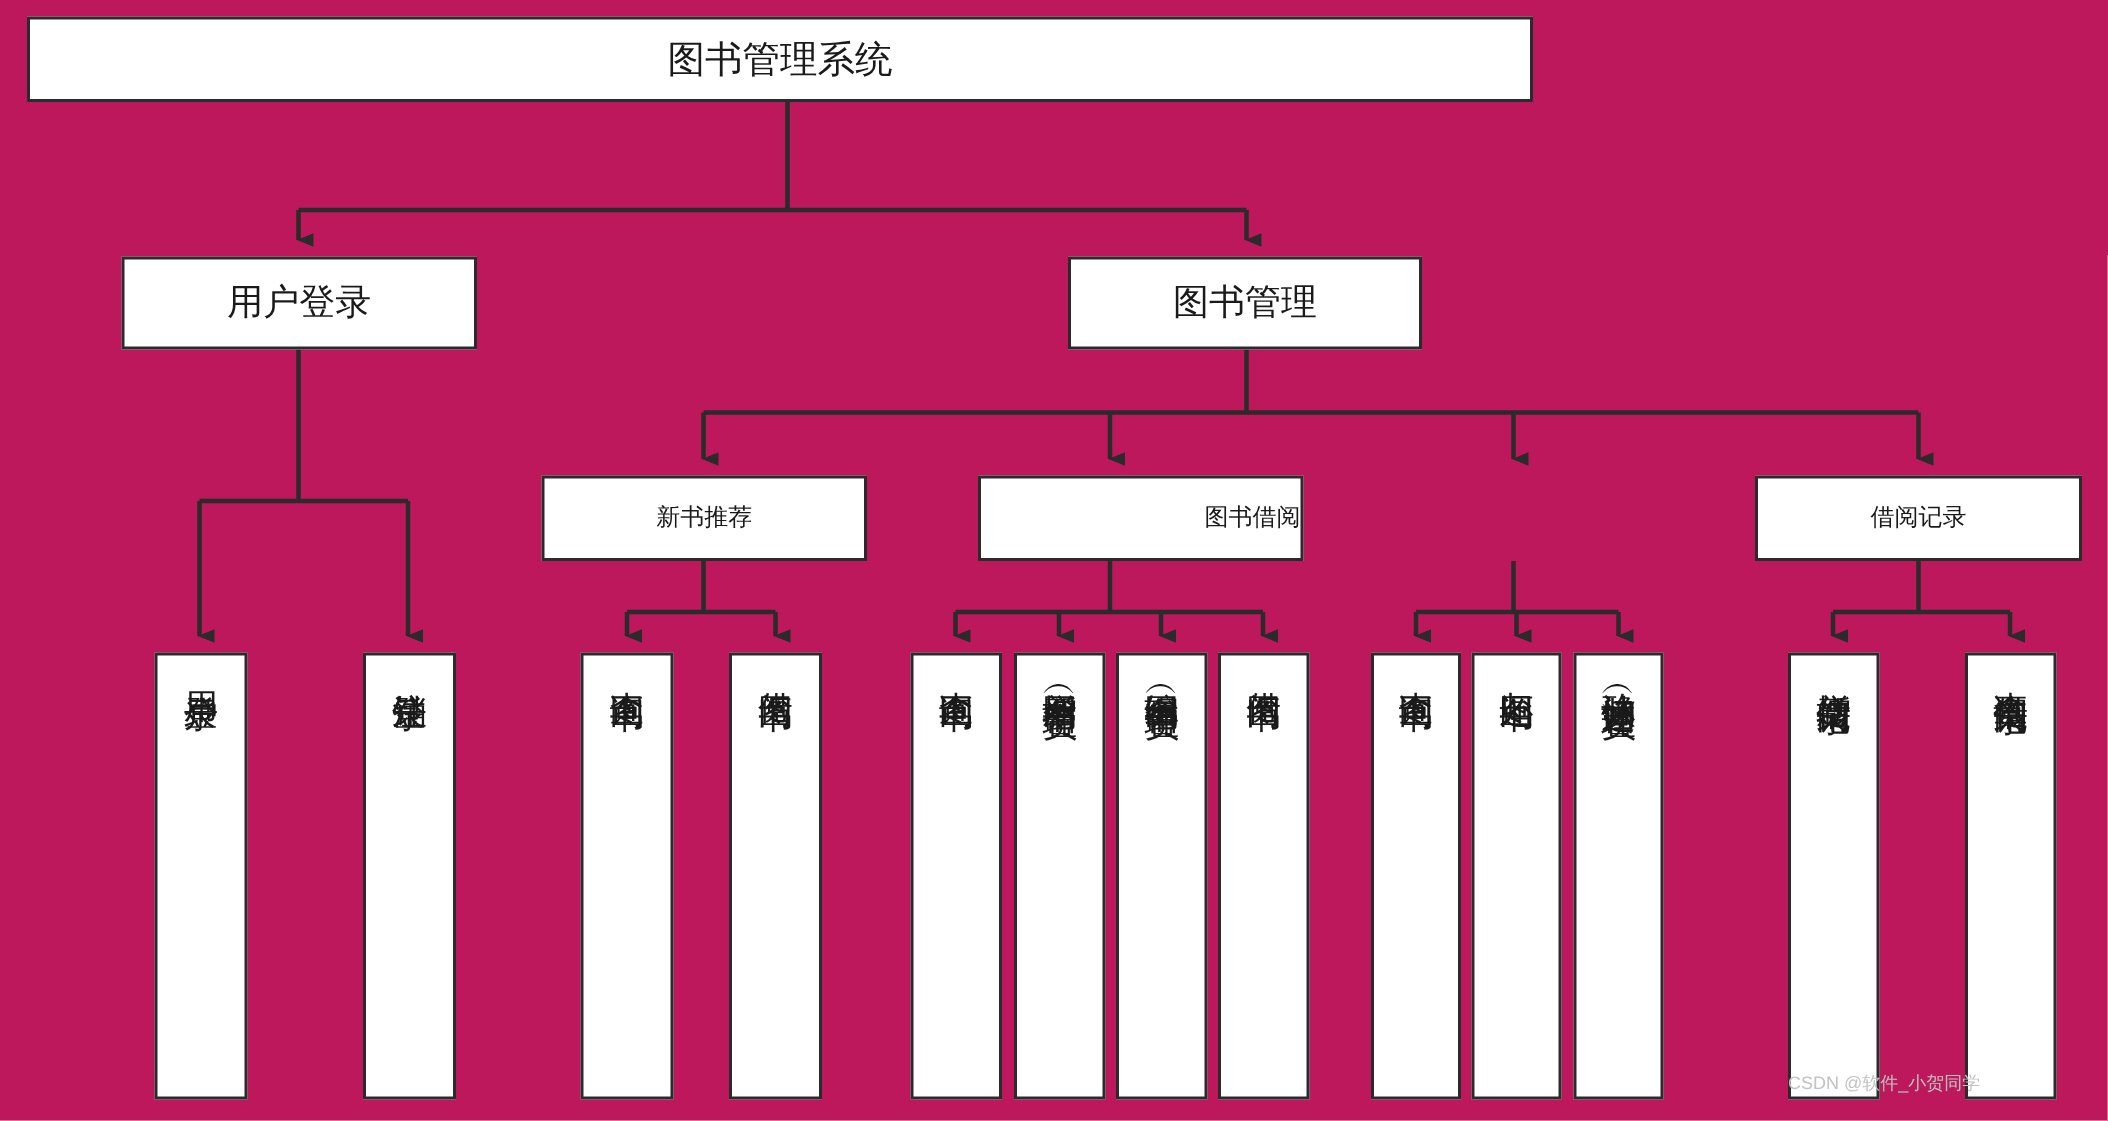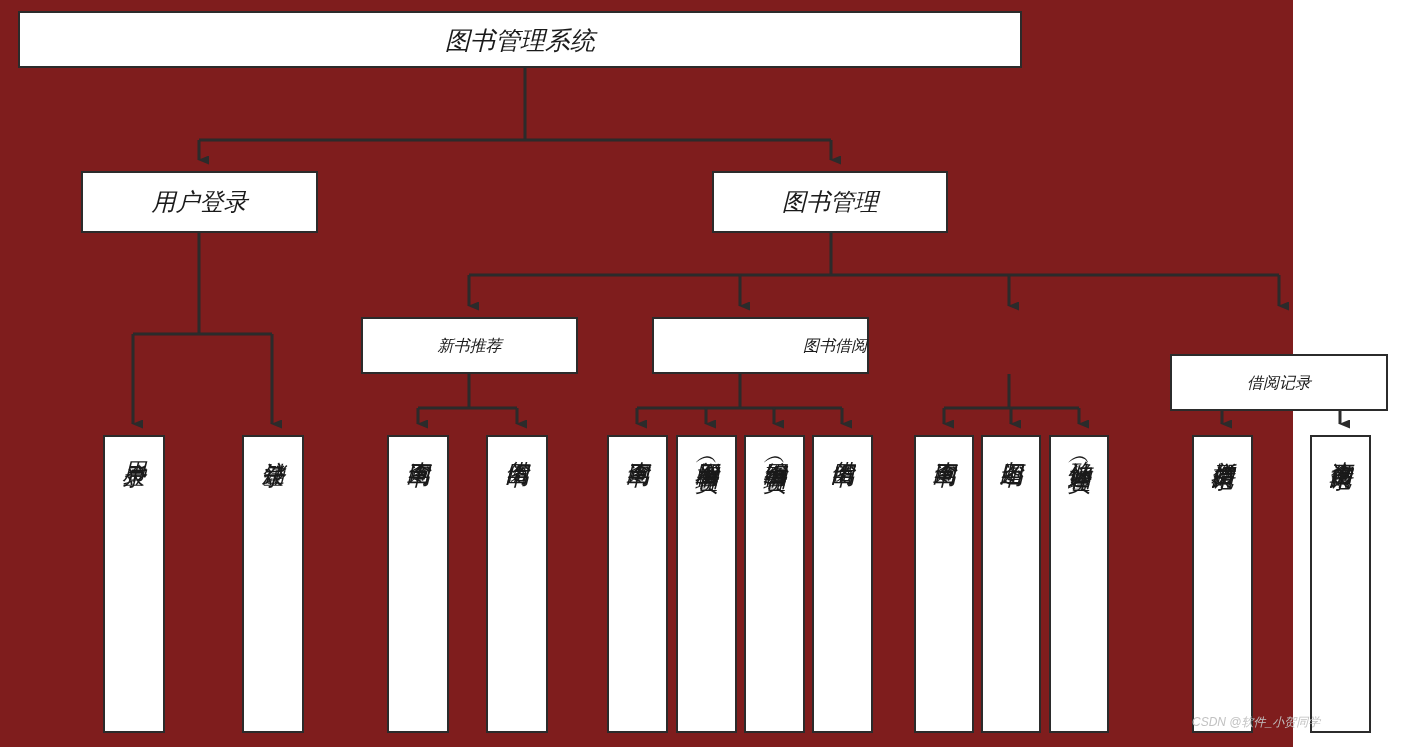--- a/index.html
+++ b/index.html
@@ -8,24 +8,23 @@
     background: #ffffff;
   }
   body {
     width: 1405px;
     height: 747px;
     overflow: hidden;
     font-family: "Liberation Sans", "DejaVu Sans", sans-serif;
   }
   #diagram-root {
     position: relative;
-    width: 1293px;
+    width: 1405px;
     height: 747px;
-    background: #7f1d1d;
-    font-style: italic;
+    background: #be185d;
   }
   svg.edges {
     position: absolute;
     left: 0;
     top: 0;
     width: 1405px;
     height: 747px;
   }
   .node {
     position: absolute;
@@ -136,21 +135,21 @@
   <div class="node node-l2" style="left:712px; top:171px; width:236px; height:62px;">
     <span class="label">图书管理</span>
   </div>
 
   <div class="node node-l3" style="left:361px; top:317px; width:217px; height:57px;">
     <span class="label">新书推荐</span>
   </div>
   <div class="node node-l3" style="left:652px; top:317px; width:217px; height:57px;justify-content:flex-end;">
     <span class="label">图书借阅</span>
   </div>
-  <div class="node node-l3" style="left:1170px; top:317px; width:218px; height:57px;margin-top:37px;">
+  <div class="node node-l3" style="left:1170px; top:317px; width:218px; height:57px;">
     <span class="label">借阅记录</span>
   </div>
 
   <div class="node node-leaf" style="left:103px; top:435px; width:62px; height:298px;">
     <span class="label">用户登录</span>
   </div>
   <div class="node node-leaf" style="left:242px; top:435px; width:62px; height:298px;">
     <span class="label">注销登录</span>
   </div>
   <div class="node node-leaf" style="left:387px; top:435px; width:62px; height:298px;">

